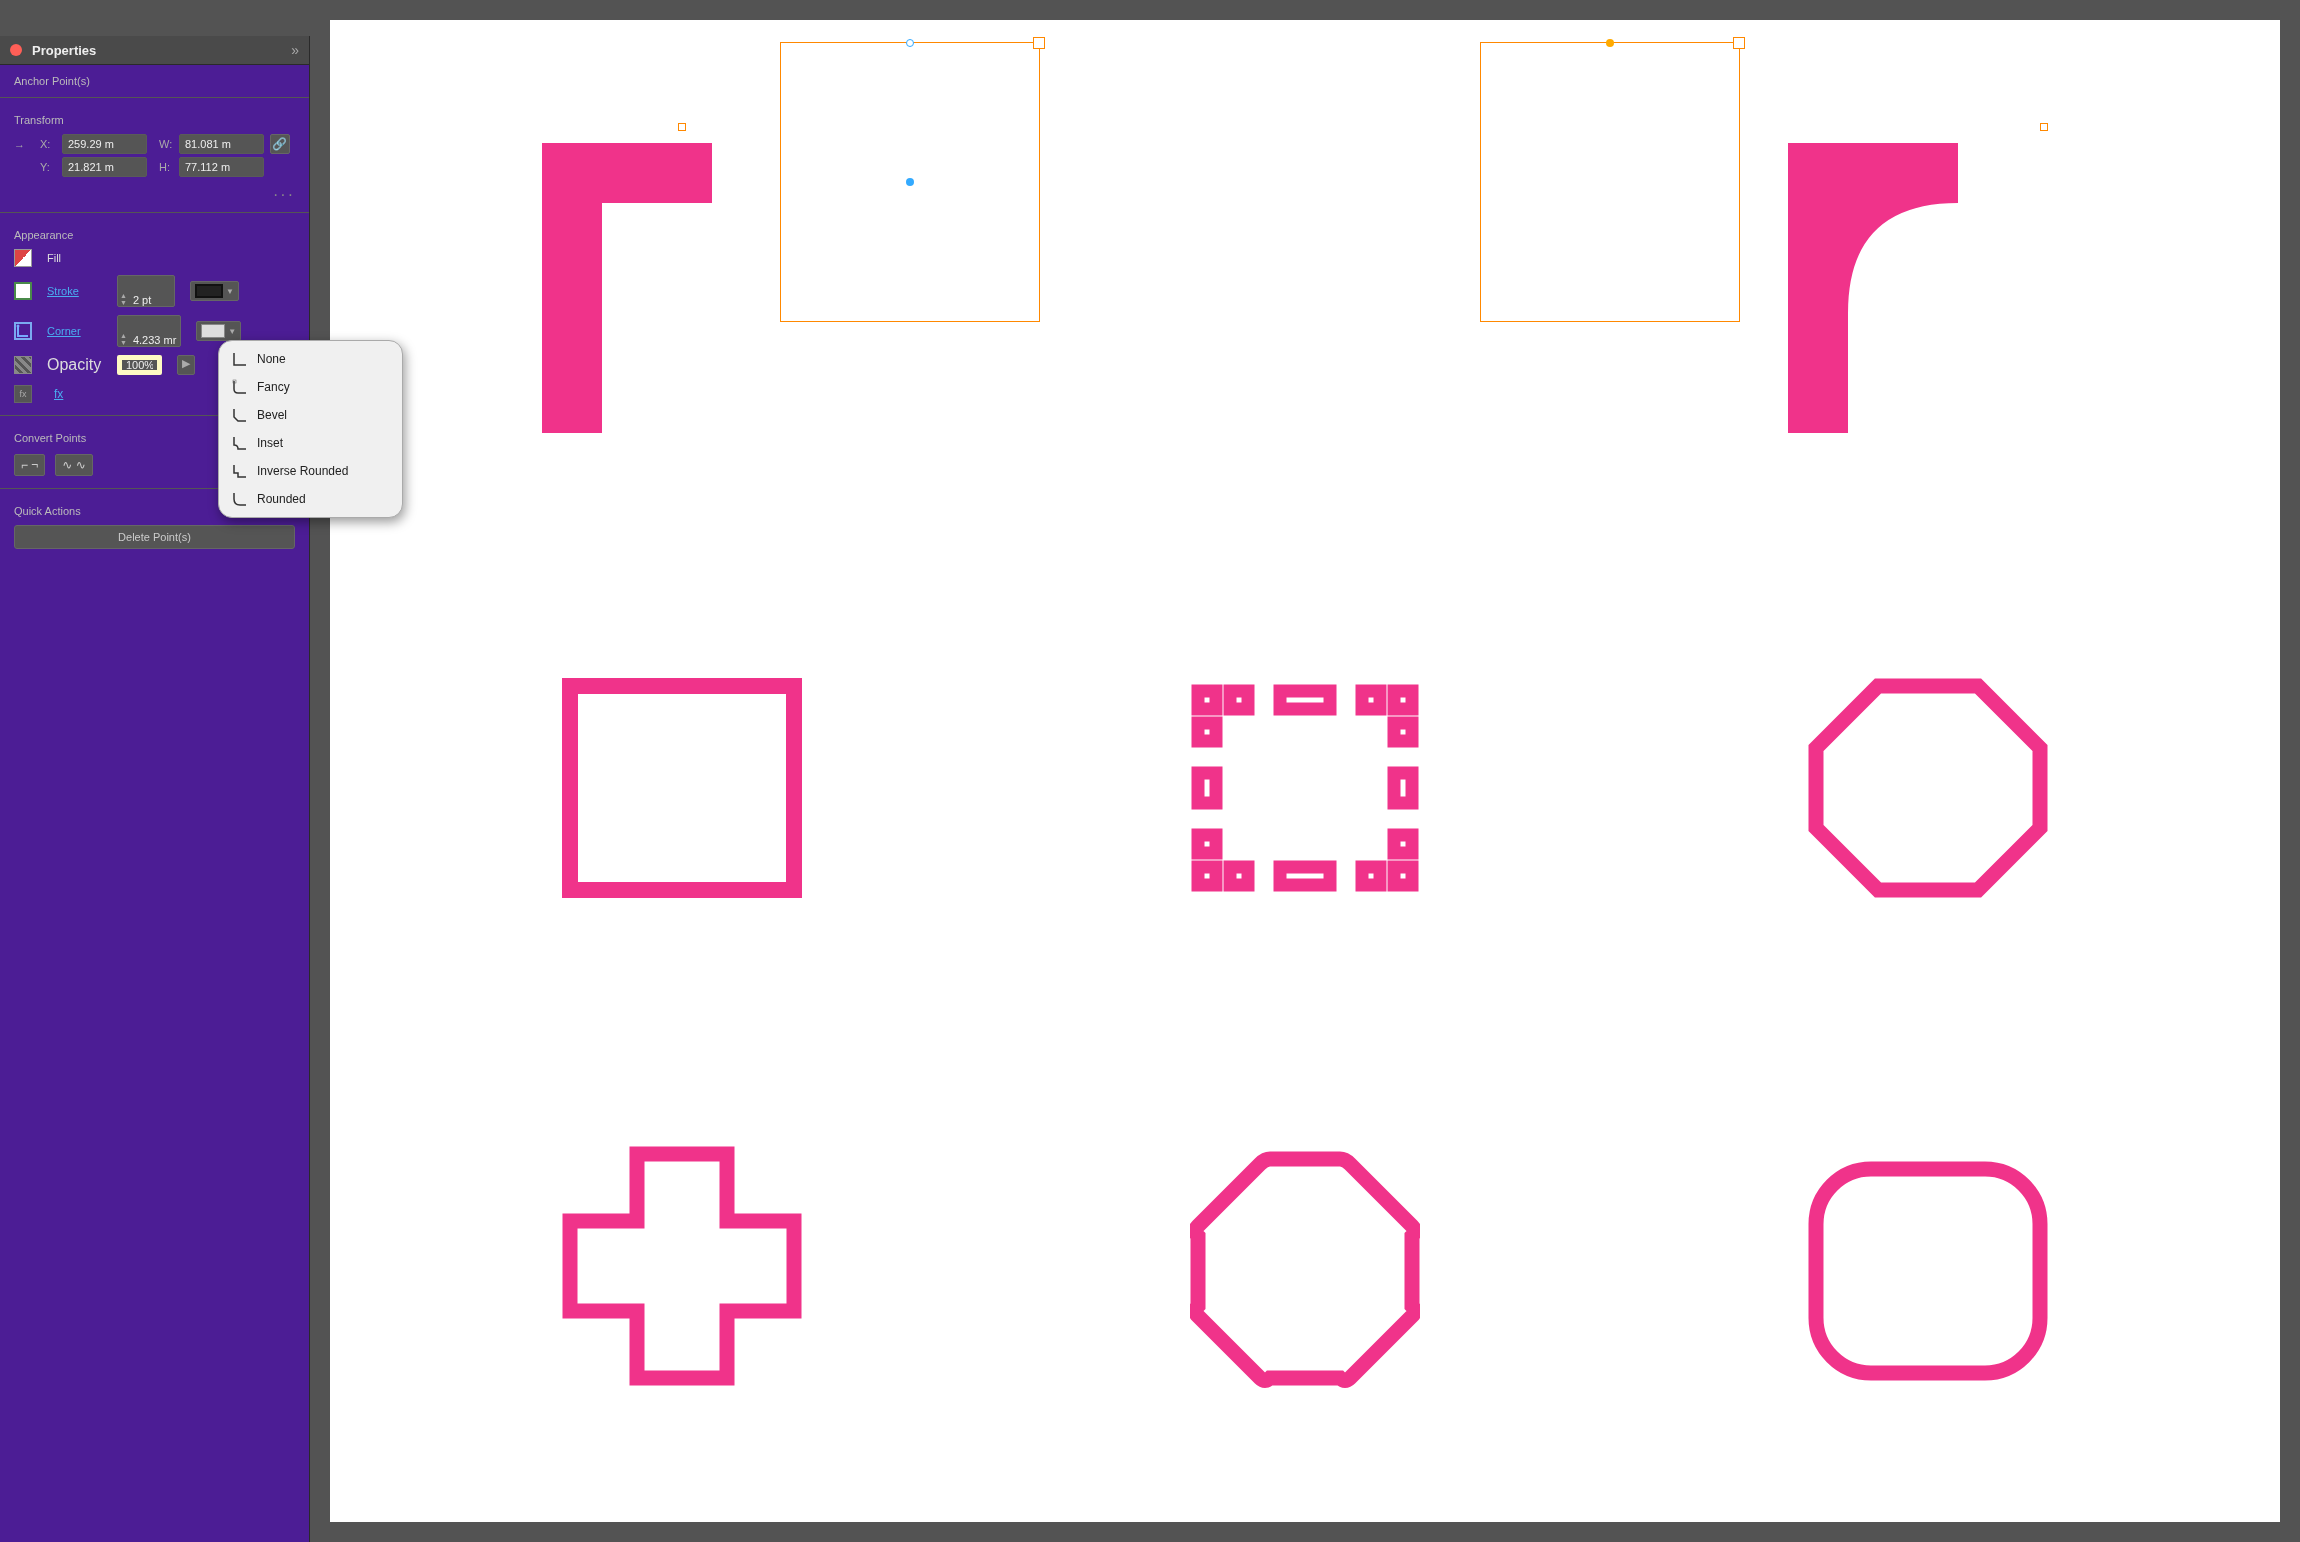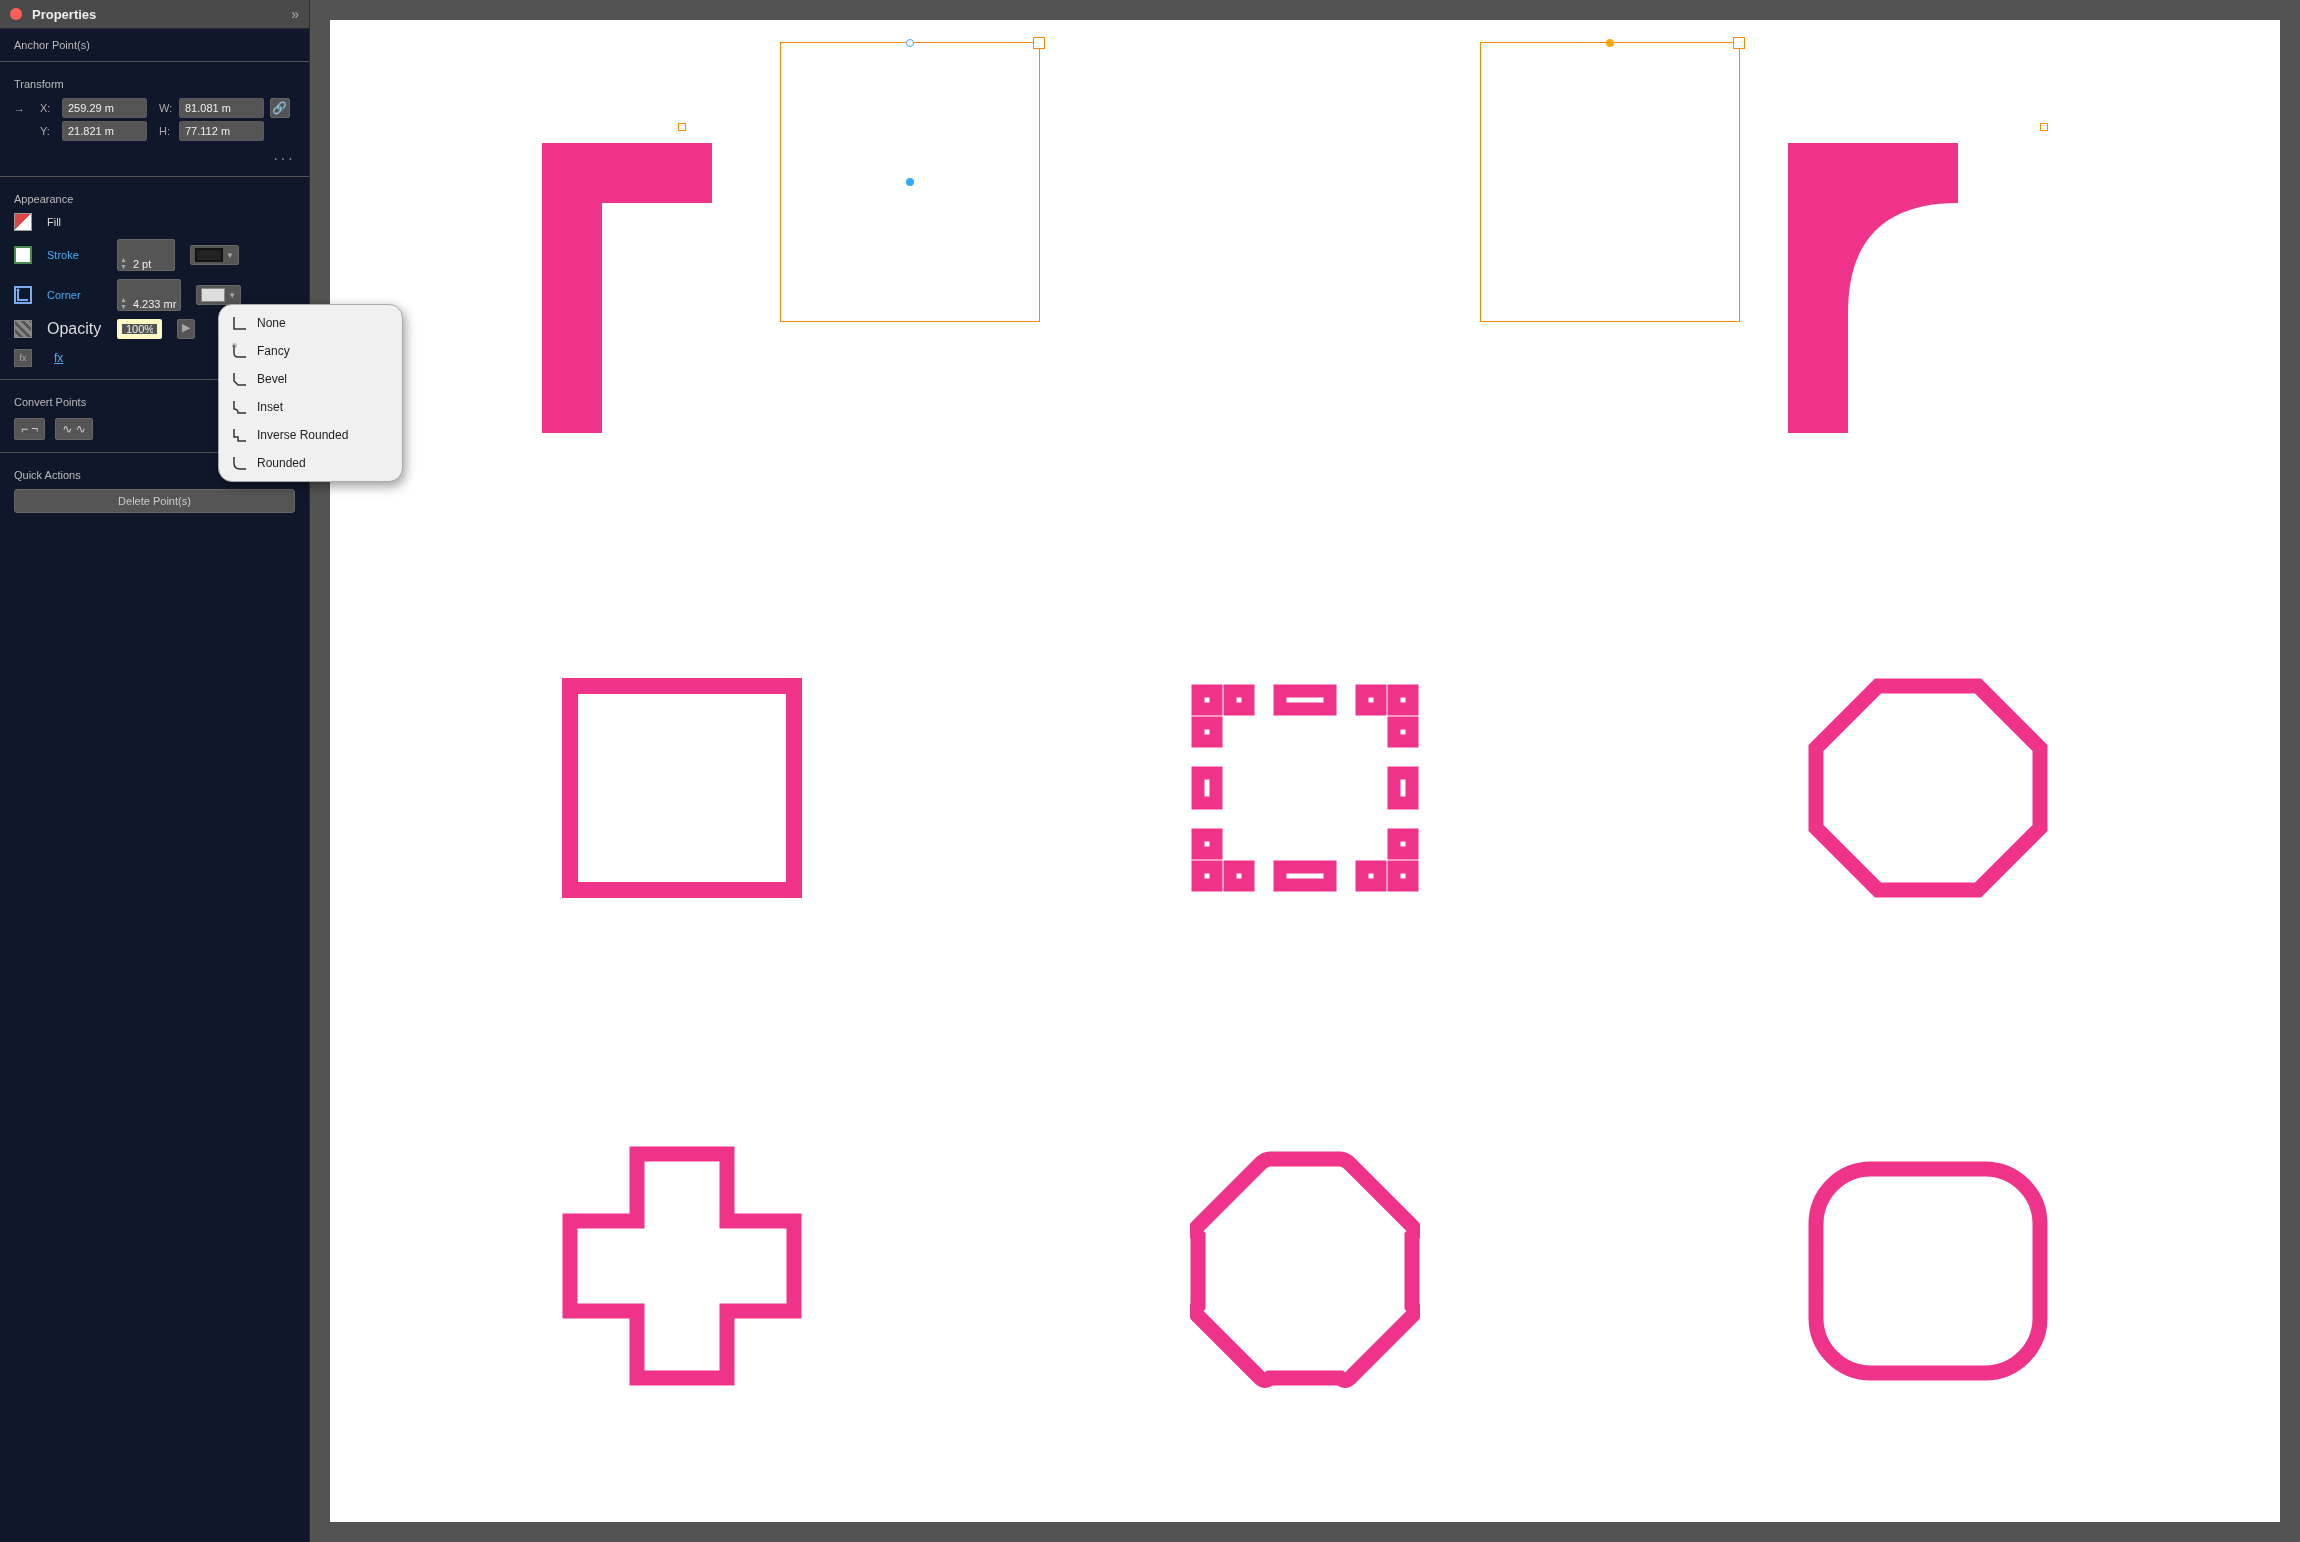--- a/index.html
+++ b/index.html
@@ -11,26 +11,27 @@
       display: flex;
       width: 2300px;
       height: 1542px;
       overflow: hidden;
     }
 
     
     .panel {
       width: 310px;
       min-width: 310px;
-      background: #0f172a;
+      background: #4c1d95;
       border-right: 1px solid #2a2a2a;
       display: flex;
       flex-direction: column;
       position: relative;
       z-index: 10;
+      margin-top: 36px;
     }
 
     .panel-titlebar {
       background: #4a4a4a;
       padding: 6px 10px;
       display: flex;
       align-items: center;
       justify-content: space-between;
       border-bottom: 1px solid #2a2a2a;
     }
@@ -134,20 +135,21 @@
     .fill-icon {
       width: 18px;
       height: 18px;
       background: linear-gradient(135deg, #e33 50%, white 50%);
       border: 1px solid #999;
     }
 
     .prop-label {
       color: #4aacf0;
       font-size: 11px;
+      text-decoration: underline;
       cursor: pointer;
       width: 55px;
     }
 
     .prop-stepper {
       display: flex;
       align-items: flex-end;
       background: #555;
       border: 1px solid #666;
       border-radius: 2px;

